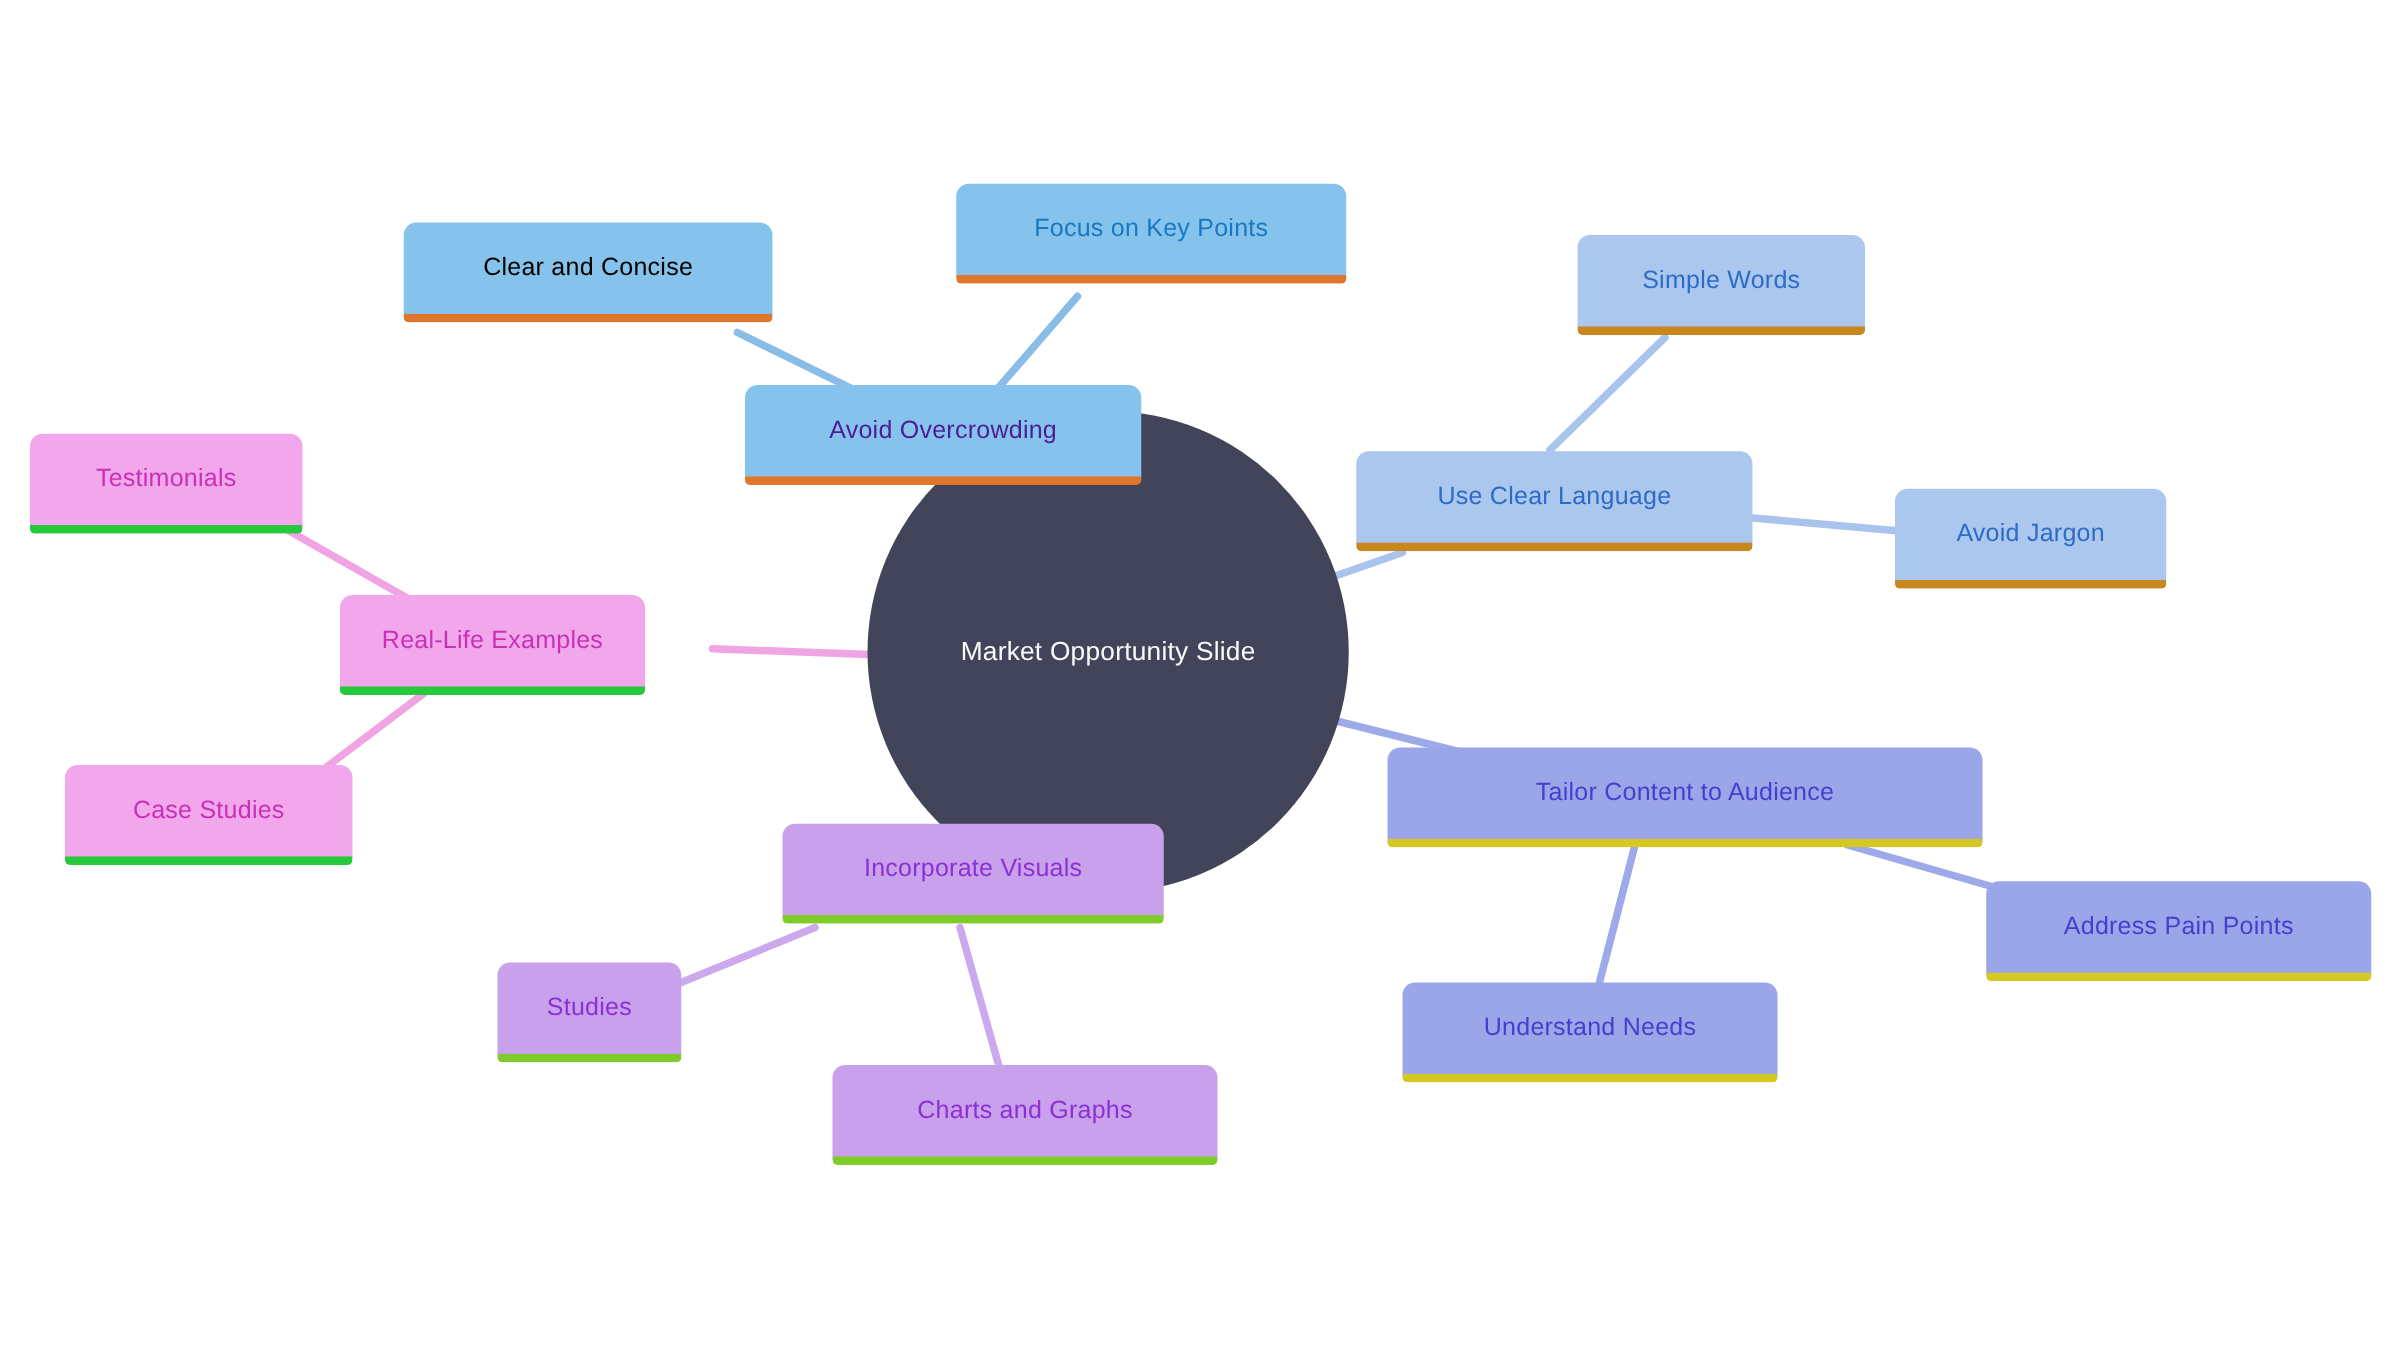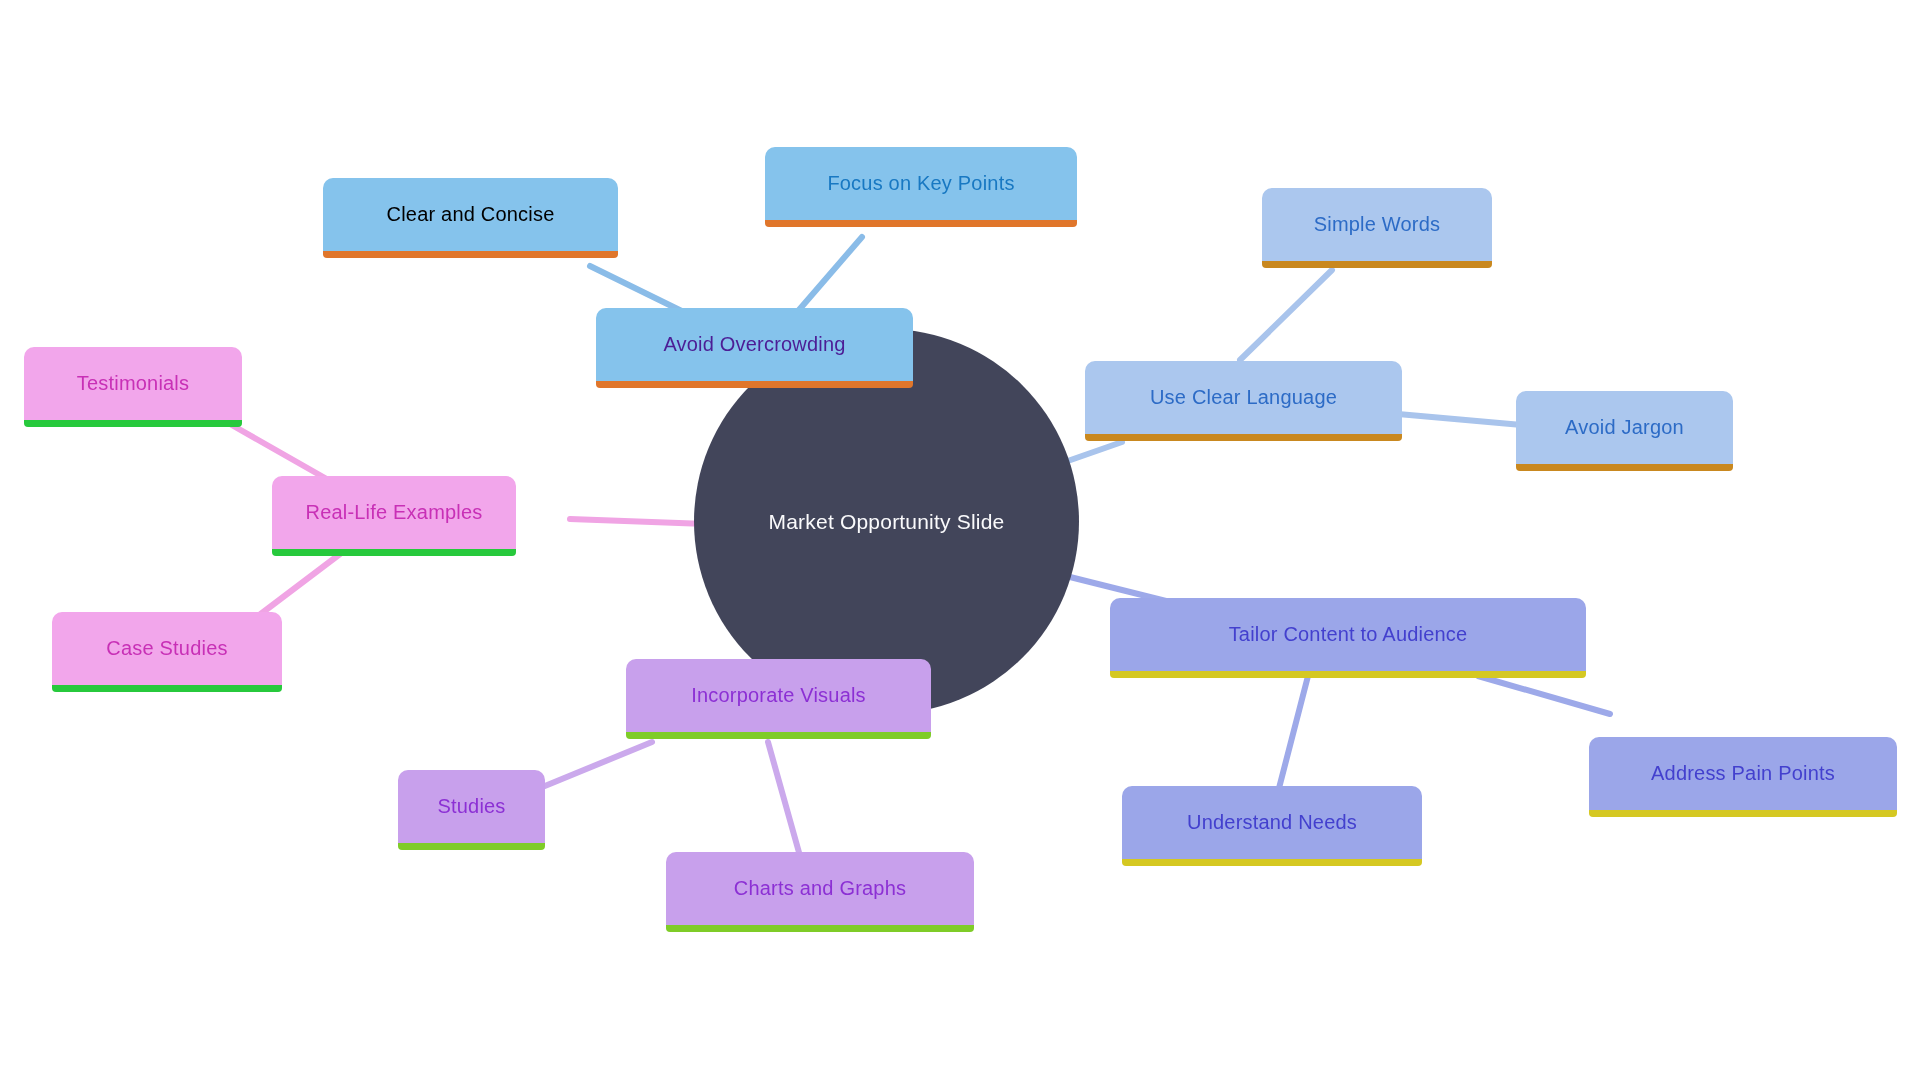--- a/index.html
+++ b/index.html
@@ -126,17 +126,17 @@
   <div class="node" style="left: 666px; top: 852px; width: 308px; background: rgb(200, 160, 236); color: rgb(140, 48, 212); border-bottom-color: rgb(127, 204, 40);">
     <span>Charts and Graphs</span>
   </div>
 
   <div class="node" style="left: 1110px; top: 598px; width: 476px; background: rgb(155, 166, 233); color: rgb(67, 64, 206); border-bottom-color: rgb(213, 200, 34);">
     <span>Tailor Content to Audience</span>
   </div>
   <div class="node" style="left: 1122px; top: 786px; width: 300px; background: rgb(155, 166, 233); color: rgb(67, 64, 206); border-bottom-color: rgb(213, 200, 34);">
     <span>Understand Needs</span>
   </div>
-  <div class="node" style="left: 1589px; top: 705px; width: 308px; background: rgb(155, 166, 233); color: rgb(67, 64, 206); border-bottom-color: rgb(213, 200, 34); margin-top: 32px;">
+  <div class="node" style="left: 1589px; top: 705px; width: 308px; background: rgb(155, 166, 233); color: rgb(67, 64, 206); border-bottom-color: rgb(213, 200, 34);">
     <span>Address Pain Points</span>
   </div>
 
 </div>
 
 </body></html>

